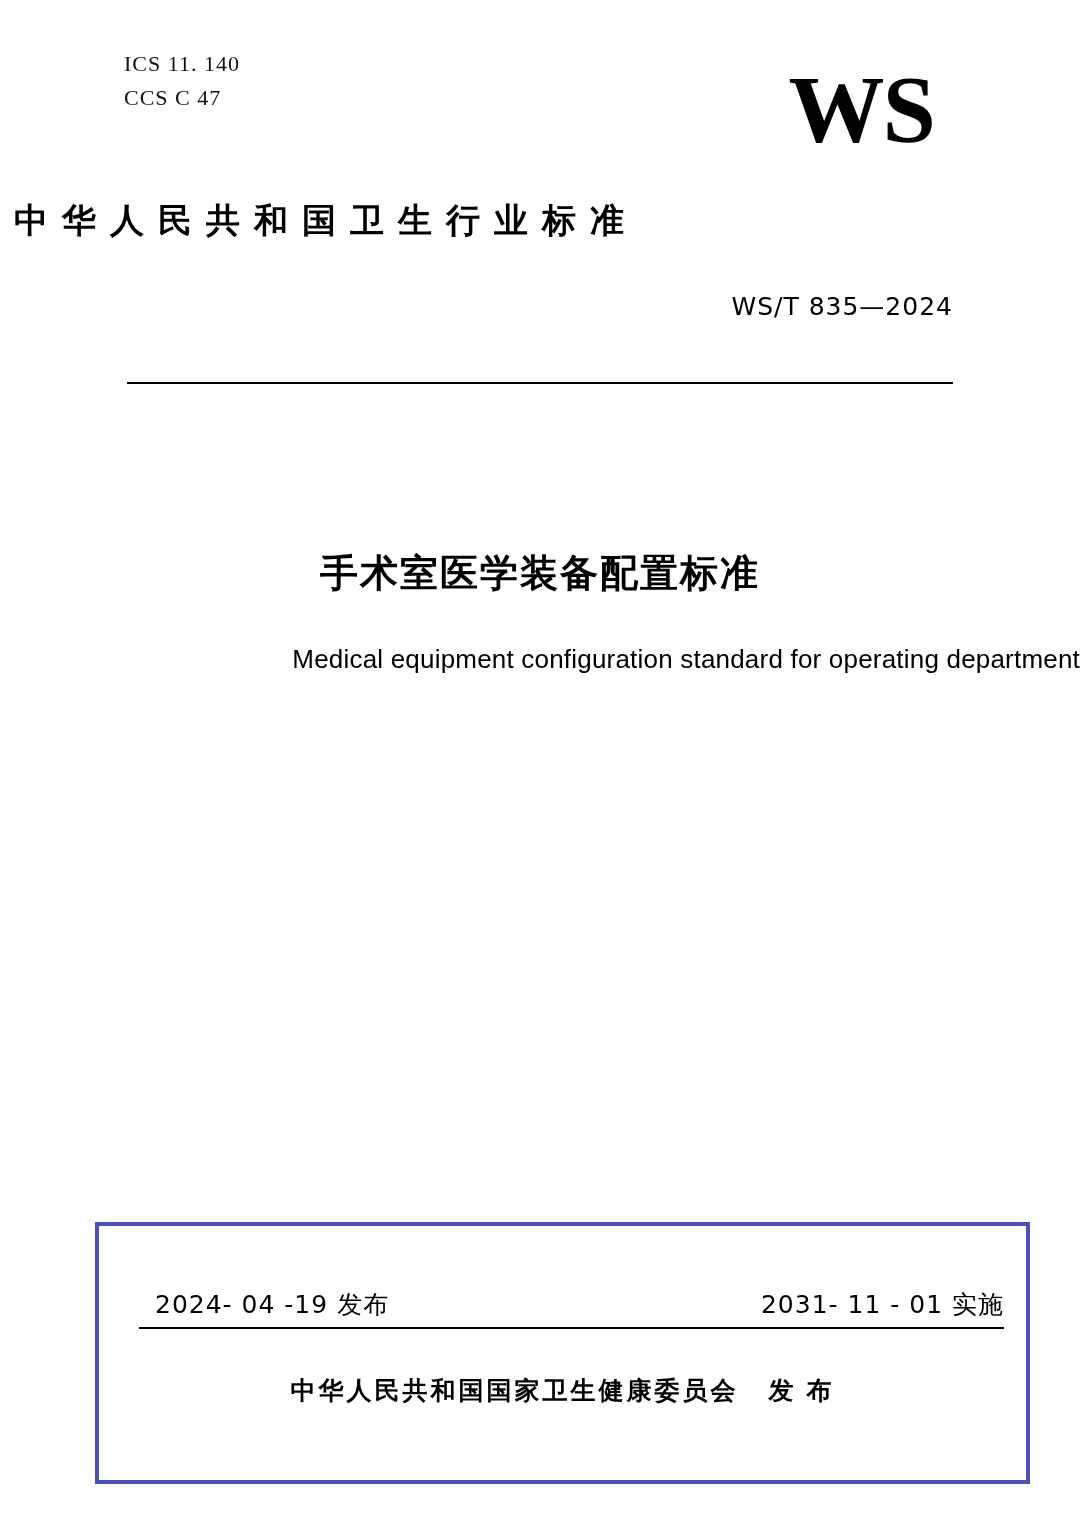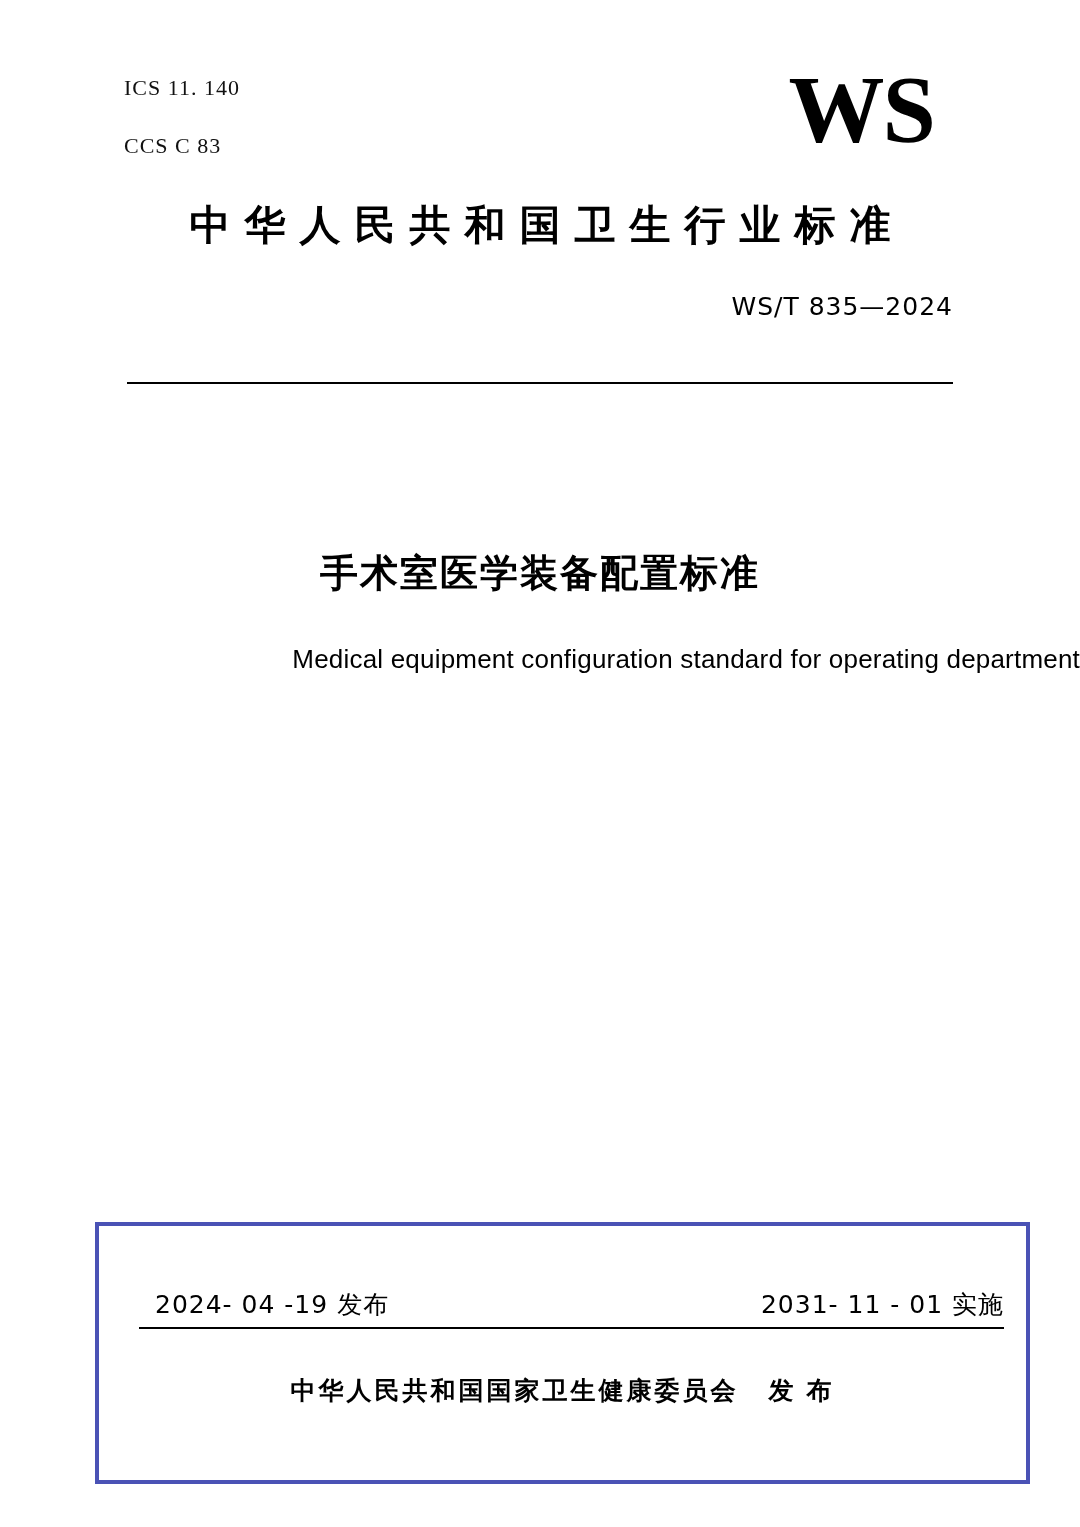--- a/index.html
+++ b/index.html
@@ -21,45 +21,44 @@
   .codes {
     position: absolute;
     left: 124px;
     top: 47px;
     font-family: "Liberation Serif", serif;
     font-size: 22px;
     line-height: 34px;
     letter-spacing: 1px;
     color: #111;
   }
-  .codes div { white-space: pre; margin-top: 24px; }
+  .codes div { white-space: pre; }
 
   
   .ws-logo {
     position: absolute;
     right: 146px;
     top: 62px;
     font-family: "Liberation Serif", serif;
     font-weight: bold;
     font-size: 96px;
     line-height: 96px;
     letter-spacing: -2px;
     color: #000;
   }
 
   
   .cn-title {
     position: absolute;
     left: 0;
     right: 0;
     top: 198px;
-    text-align: center;
     font-family: "DejaVu Sans", sans-serif;
     font-weight: bold;
-    font-size: 41px;
+    font-size: 34px;
     letter-spacing: 14px;
     padding-left: 14px;
     color: #000;
   }
 
   
   .std-no {
     position: absolute;
     right: 127px;
     top: 292px;
@@ -147,21 +146,21 @@
     color: #000;
   }
 </style>
 </head>
 <body>
 
 <div class="page">
 
   <div class="codes">
     <div>ICS 11. 140</div>
-    <div>CCS C 83</div>
+    <div>CCS C 47</div>
   </div>
 
   <div class="ws-logo">WS</div>
 
   <div class="cn-title">中华人民共和国卫生行业标准</div>
 
   <div class="std-no">WS/T 835—2024</div>
 
   <div class="rule"></div>
 

